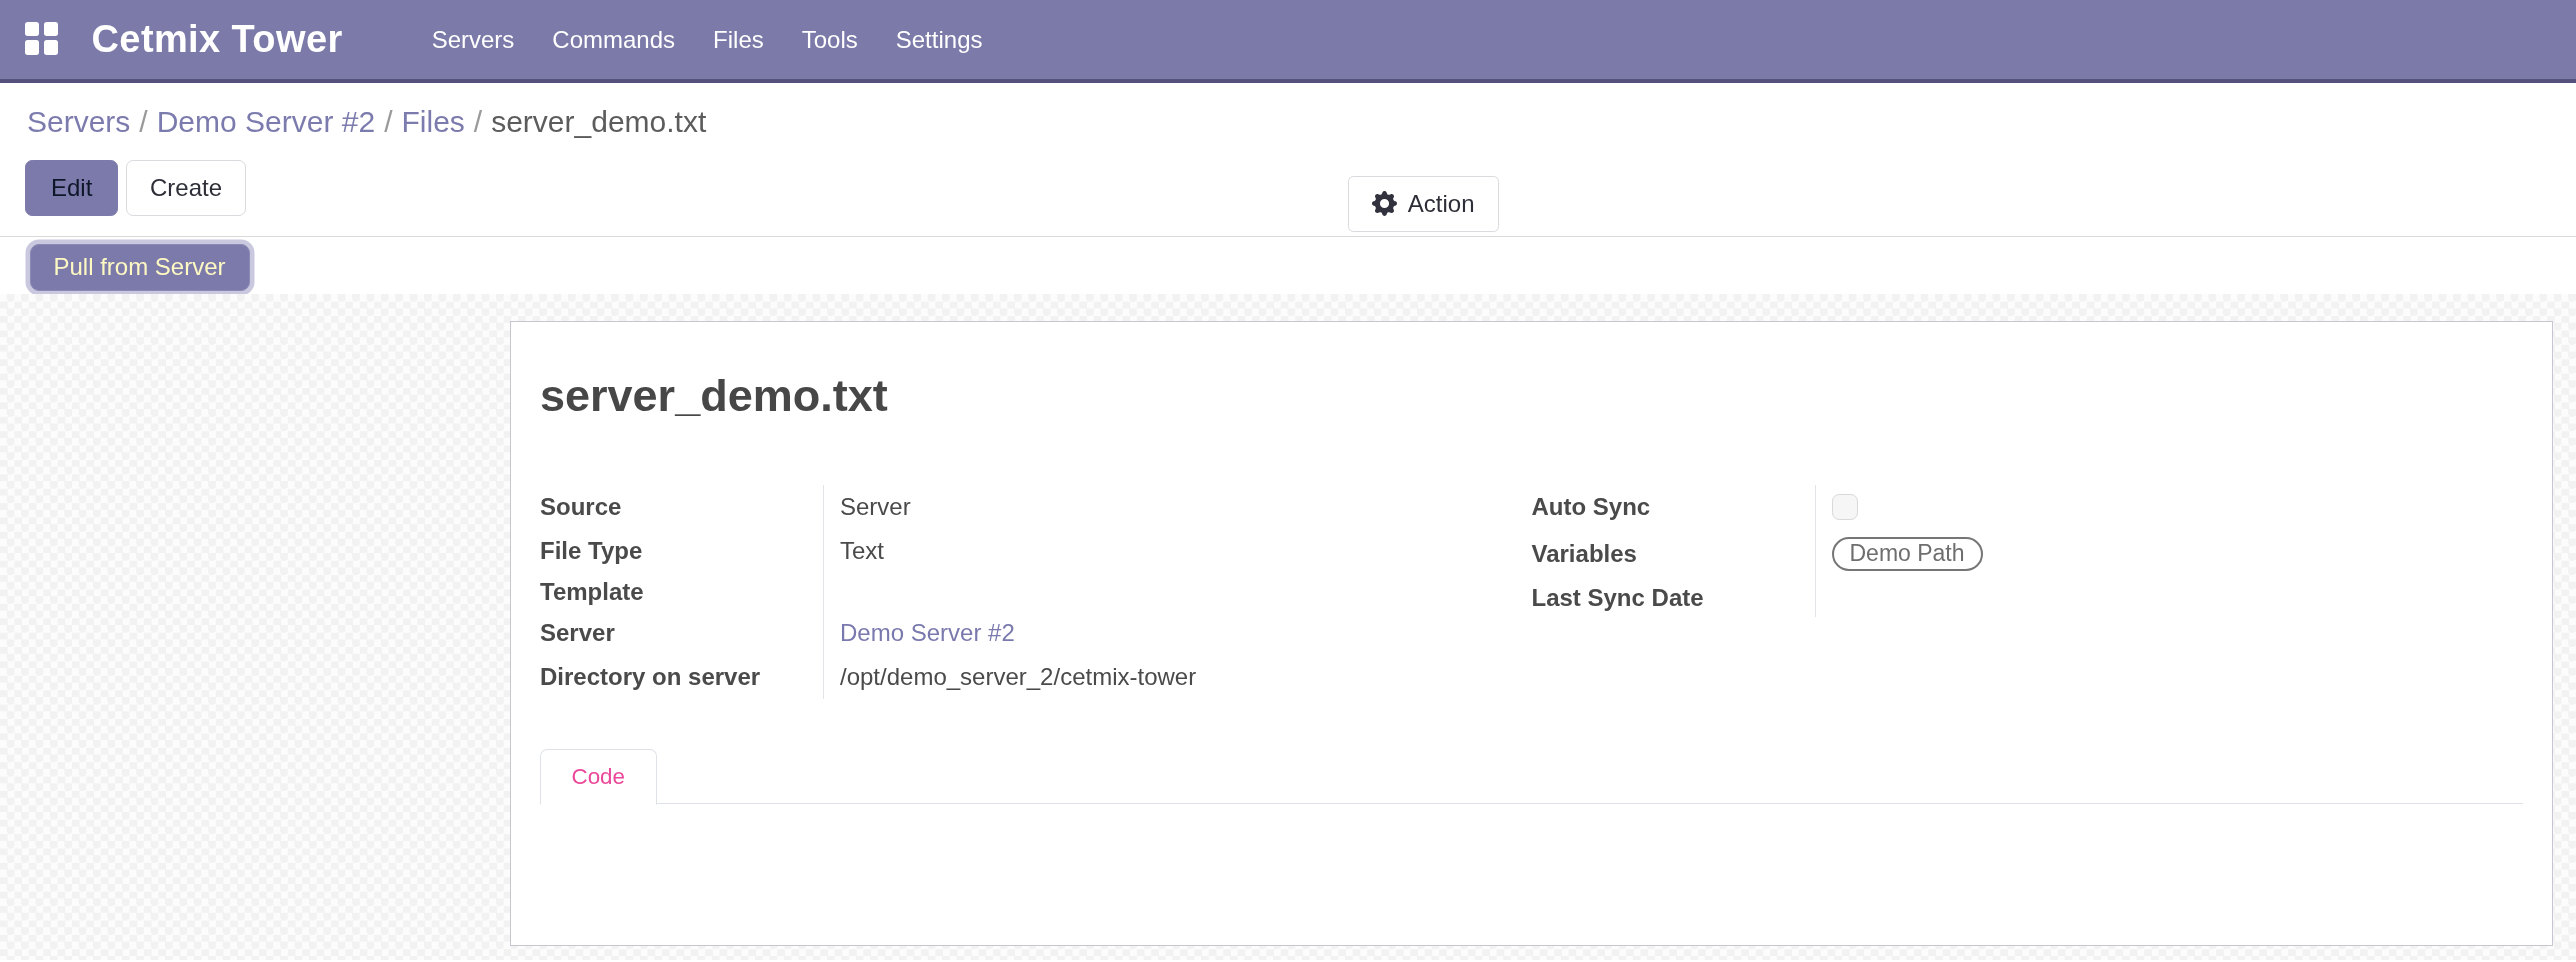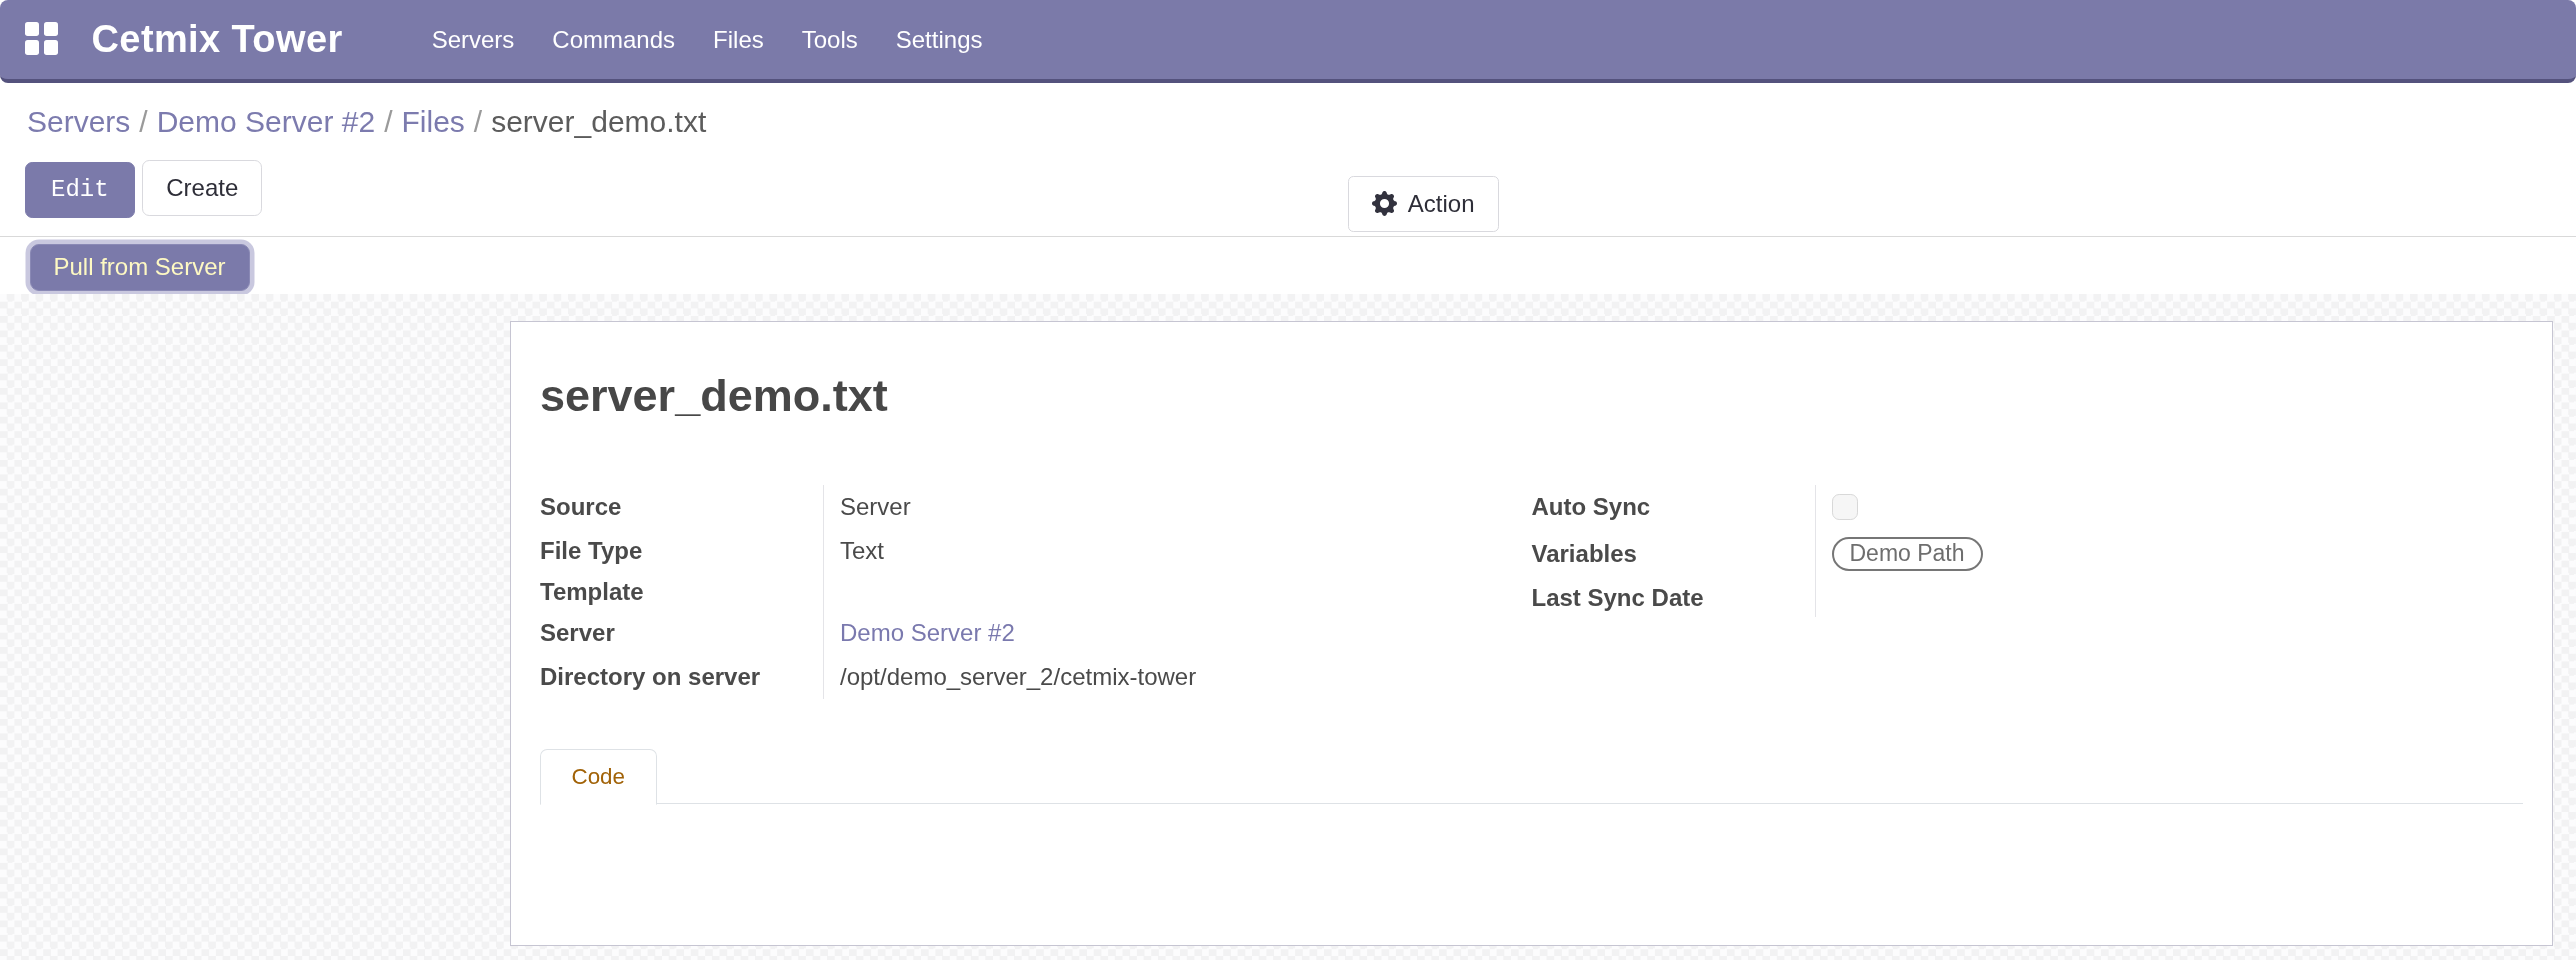--- a/index.html
+++ b/index.html
@@ -1,42 +1,42 @@
 <!DOCTYPE html>
 <html style="font-size:14.4px"><head>
 <meta charset="utf-8">
 <style>
   * { margin:0; padding:0; box-sizing:border-box; }
   html,body { width:2576px; height:962px; overflow:hidden;
     font-family:"Liberation Sans", sans-serif; background:#fff; color:#4b4b4b; }
 
   
   .navbar { height:83px; background:#7b7aa9; border-bottom:4.5px solid #54527d;
-    display:flex; align-items:center; padding:0 25px;border-radius:8px; }
+    display:flex; align-items:center; padding:0 25px; }
   .apps-icon { width:36px; height:36px; display:grid;
     grid-template-columns:14.4px 14.4px; grid-template-rows:14.4px 14.4px; gap:4.5px;
     margin-right:30.5px; cursor:pointer; }
   .apps-icon span { background:#fff; border-radius:2.7px; }
   .brand { color:#fff; font-size:38px; font-weight:700; letter-spacing:0.4px;
     margin-right:70px; }
   .nav-items { display:flex; align-items:center; height:100%; }
   .nav-item { color:#fff; font-size:24px; padding:0 19px; height:100%;
     display:flex; align-items:center; cursor:pointer; }
 
   
   .control-panel { background:#fff; }
   .breadcrumb { padding:21.5px 0 9px 27px; font-size:30px; }
   .bc-link { color:#7c7bae; cursor:pointer; }
   .bc-sep { color:#9a9a9a; padding:0 9px; }
   .bc-current { color:#5c5c5c; }
 
   .cp-buttons { position:relative; padding:12.6px 0 20px 25px; height:88px; }
   .btn { font-family:"Liberation Sans", sans-serif; font-size:24px; height:56px;
     border-radius:7.2px; cursor:pointer; display:inline-flex; align-items:center; }
-  .btn-primary { background:#7b7aaa; border:1.8px solid #7b7aaa; color:#ffffff; padding:4px 25px;font-family:Liberation Mono, monospace; }
+  .btn-primary { background:#7b7aaa; border:1.8px solid #7b7aaa; color:#0f172a; padding:4px 25px; }
   .btn-secondary { background:#fff; border:1.8px solid #d9d9de; color:#2e2e38; padding:0 23px; }
   .btn-edit { margin-right:3.6px; }
   .btn-action { position:absolute; left:1348px; top:28px; gap:10.8px; border-radius:5.4px; }
   .gear-svg { width:25px; height:25px; }
 
   .cp-divider { border-top:1.8px solid #d9d9d9; }
   .cp-row2 { padding:5.4px 0 4.5px 25px; height:57px; }
   .btn-pull { height:47px; font-size:24px; border:1.8px solid #8a89b5; border-radius:9px;
     background:#7b7aaa; color:#fef9c3; padding:0 23px;
     box-shadow:0 0 0 4.5px #c9c8df; margin-top:1.8px; margin-left:4.5px; }
@@ -63,21 +63,21 @@
   .fvalue.link { color:#7a79ae; cursor:pointer; }
 
   .checkbox { width:26px; height:26px; border:1.8px solid #d8d8d8; background:#f6f6f6;
     border-radius:7.2px; cursor:pointer; }
   .tag-pill { display:inline-flex; align-items:center; height:34px;
     border:2.7px solid #767676; border-radius:20px; padding:0 16px;
     font-size:23px; color:#6e6e6e; background:#fff; }
 
   .notebook { margin-top:50px; }
   .tabs { border-bottom:1.8px solid #dee2e6; }
-  .tab { display:inline-block; padding:14.4px 30.5px; font-size:22.4px; color:#a16207;
+  .tab { display:inline-block; padding:14.4px 30.5px; font-size:22.4px; color:#ec4899;
     background:#fff; border:1.8px solid #dee2e6; border-bottom:1.8px solid #fff;
     border-radius:7.2px 7.2px 0 0; margin-bottom:-1.8px; cursor:pointer; }
 </style>
 </head>
 <body>
 
 <header class="navbar">
   <div class="apps-icon">
     <span></span>
       <span></span>

